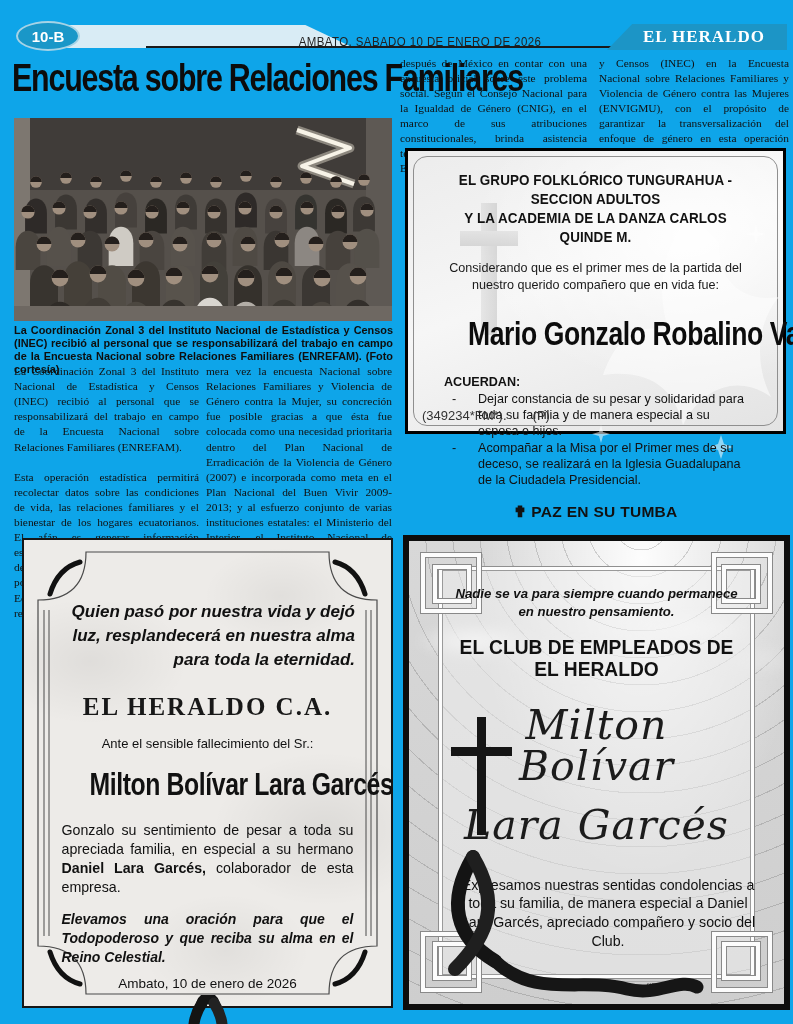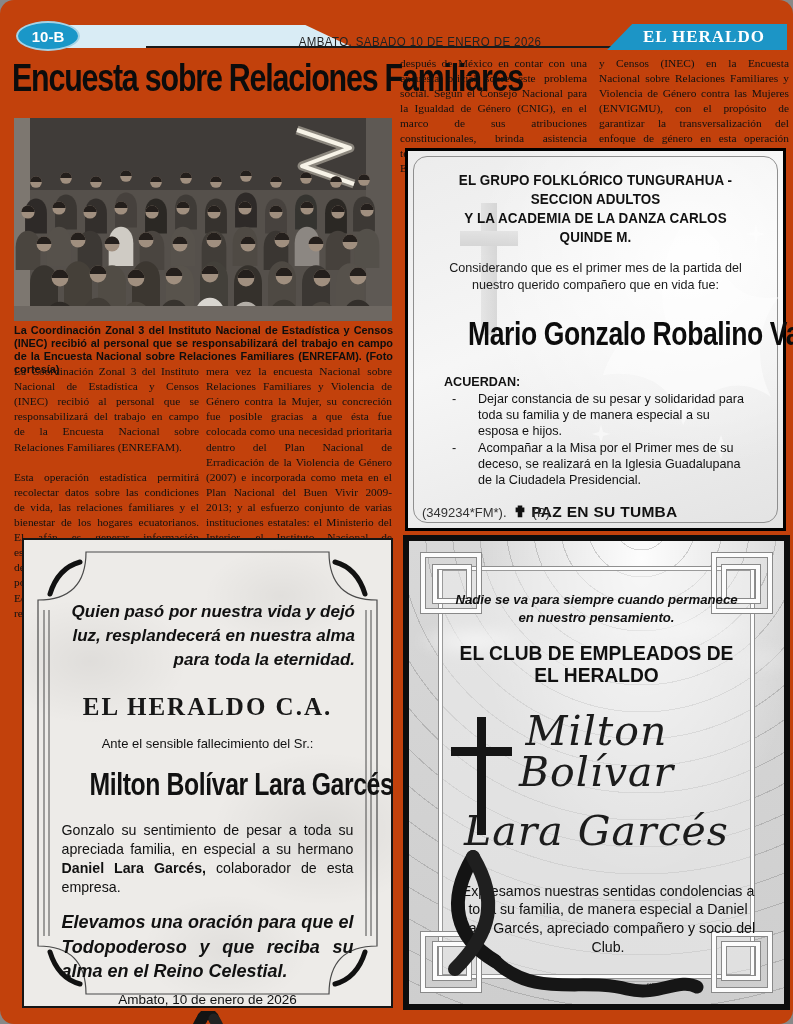--- a/index.html
+++ b/index.html
@@ -1,17 +1,17 @@
 <!DOCTYPE html>
 <html><head>
 <meta charset="utf-8">
 <style>
   html,body{margin:0;padding:0;background:#888;}
-  .page{position:relative;width:793px;height:1024px;background:#c2410c;margin:0 auto;
-        font-family:"Liberation Sans",sans-serif;color:#111;overflow:hidden;border-radius:14px;}
+  .page{position:relative;width:793px;height:1024px;background:#0ea5e9;margin:0 auto;
+        font-family:"Liberation Sans",sans-serif;color:#111;overflow:hidden;}
 
   
   .band{position:absolute;left:30px;top:25px;width:324px;height:23px;background:#d9ecf5;
         clip-path:polygon(0 0,85% 0,100% 100%,0 100%);}
   .pagenum{position:absolute;left:16px;top:21px;width:64px;height:30px;background:#1a97c8;
         border:2px solid #a6d3e6;border-radius:50%;color:#fff;font-weight:bold;font-size:15px;
         display:flex;align-items:center;justify-content:center;box-sizing:border-box;}
   .dateline{position:absolute;left:240px;top:36px;width:360px;text-align:center;
         font-size:11.5px;letter-spacing:.4px;color:#222;transform:scaleY(1.05);}
   .header-rule{position:absolute;left:146px;top:46px;width:472px;height:2px;background:#1a1a1a;}
@@ -32,21 +32,21 @@
   .photo{position:absolute;left:14px;top:118px;width:378px;height:203px;background:#4c4742;overflow:hidden;}
   .caption{position:absolute;left:14px;top:324px;width:379px;font-size:10.9px;font-weight:bold;
         line-height:1.2;text-align:justify;color:#0e0e0e;}
   .body-col{position:absolute;top:364px;font-size:11.4px;line-height:1.325;text-align:justify;}
   .body-col.c1{left:14px;width:185px;}
   .body-col.c2{left:206px;width:186px;}
   .body-col p{margin:0;}
   .body-col p + p{margin-top:15px;}
 
   
-  .obit1{position:absolute;left:405px;top:148px;width:381px;height:383px;border:3px solid #000;
+  .obit1{position:absolute;left:405px;top:148px;width:381px;height:286px;border:3px solid #000;
         box-sizing:border-box;background:
         radial-gradient(ellipse at 75% 30%,rgba(255,255,255,.9),rgba(255,255,255,0) 55%),
         linear-gradient(160deg,#ececec,#f6f6f6 45%,#e3e3e3);}
   .obit1-inner{position:absolute;inset:5px;border:1px solid #8f8f8f;border-radius:14px;}
   .obit1 .bg-cross{position:absolute;left:52px;top:52px;width:58px;height:132px;opacity:.45;}
   .obit1 .bg-cross::before{content:"";position:absolute;left:21px;top:0;width:16px;height:132px;
         background:linear-gradient(90deg,#d2d2d2,#b5b5b5);}
   .obit1 .bg-cross::after{content:"";position:absolute;left:0;top:28px;width:58px;height:15px;
         background:linear-gradient(#d2d2d2,#b5b5b5);}
   .obit1 .dove{position:absolute;right:2px;top:34px;opacity:.55;}
@@ -75,21 +75,21 @@
         radial-gradient(ellipse 110px 70px at 70% 12%,rgba(0,0,0,.05),transparent 70%);}
   .obit2 svg.frame{position:absolute;inset:0;}
   .obit2-content{position:absolute;inset:20px 36px 12px 36px;text-align:center;}
   .obit2-quote{margin-top:40px;font-size:17px;font-weight:bold;font-style:italic;line-height:1.4;text-align:right;}
   .obit2-org{margin-top:22px;font-family:"Liberation Serif",serif;font-weight:bold;font-size:25px;
         letter-spacing:2px;color:#181818;}
   .obit2-intro{margin-top:15px;font-size:13px;}
   .obit2-name{margin-top:16px;font-size:31px;font-weight:800;white-space:nowrap;
         transform:scaleX(.80);letter-spacing:-.5px;}
   .obit2-msg{margin:18px auto 0;width:292px;font-size:14.2px;line-height:1.32;text-align:justify;}
-  .obit2-prayer{margin:14px auto 0;width:292px;font-size:18px;font-weight:bold;font-style:italic;
+  .obit2-prayer{margin:14px auto 0;width:292px;font-size:14px;font-weight:bold;font-style:italic;
         line-height:1.35;text-align:justify;}
   .obit2-date{margin-top:9px;font-size:13.5px;}
   .obit2 .ribbon{margin-top:4px;}
 
   
   .obit3{position:absolute;left:403px;top:535px;width:387px;height:475px;border:6px solid #0d0d0d;
         box-sizing:border-box;background:#c9c9c9;overflow:hidden;}
   .obit3 .arcs{position:absolute;inset:0;background:
         repeating-radial-gradient(circle at 62% -4%,rgba(70,70,70,.22) 0 1px,transparent 1px 27px),
         radial-gradient(ellipse at 62% 4%,rgba(255,255,255,.95),rgba(255,255,255,0) 50%),
@@ -98,21 +98,21 @@
         radial-gradient(ellipse 90px 26px at 18% 55%,rgba(250,250,250,.95),transparent 70%),
         radial-gradient(ellipse 110px 30px at 45% 70%,rgba(235,235,235,.9),transparent 70%),
         radial-gradient(ellipse 100px 26px at 74% 45%,rgba(248,248,248,.9),transparent 70%),
         radial-gradient(ellipse 80px 22px at 92% 70%,rgba(230,230,230,.85),transparent 70%);}
   .obit3-panel{position:absolute;inset:26px 30px;background:rgba(242,242,242,.5);
         border:3px solid #fdfdfd;box-shadow:0 0 0 1px #8f8f8f,inset 0 0 0 1px #9a9a9a;}
   .csq{position:absolute;border:4px solid #fcfcfc;box-shadow:0 0 0 1px #898989,inset 0 0 0 1px #898989;}
   .csq.big{width:52px;height:52px;}
   .csq.small{width:30px;height:30px;}
   .obit3-content{position:absolute;inset:36px 44px;text-align:center;}
-  .obit3-quote{margin-top:14px;font-size:13.2px;font-weight:bold;font-style:italic;line-height:1.4;}
+  .obit3-quote{margin-top:8px;font-size:13.2px;font-weight:bold;font-style:italic;line-height:1.4;}
   .obit3-org{margin-top:14px;font-size:20px;font-weight:800;line-height:1.12;transform:scaleX(.96);}
   .obit3-intro{margin-top:16px;font-size:13.6px;}
   .obit3-name{font-family:"DejaVu Serif",serif;font-style:italic;font-size:41px;color:#1c1c1c;
         line-height:1.0;letter-spacing:1px;}
   .obit3-name.l1{margin-top:24px;}
   .obit3-name.l2{margin-top:18px;}
   .obit3-msg{margin:30px auto 0;width:310px;font-size:14.2px;line-height:1.32;}
   .obit3-ref{position:absolute;right:82px;bottom:14px;font-size:7.5px;color:#222;}
   .obit3-ref .pmark{margin-left:22px;}
   .obit3 .memorial{position:absolute;left:2px;top:148px;z-index:5;}

